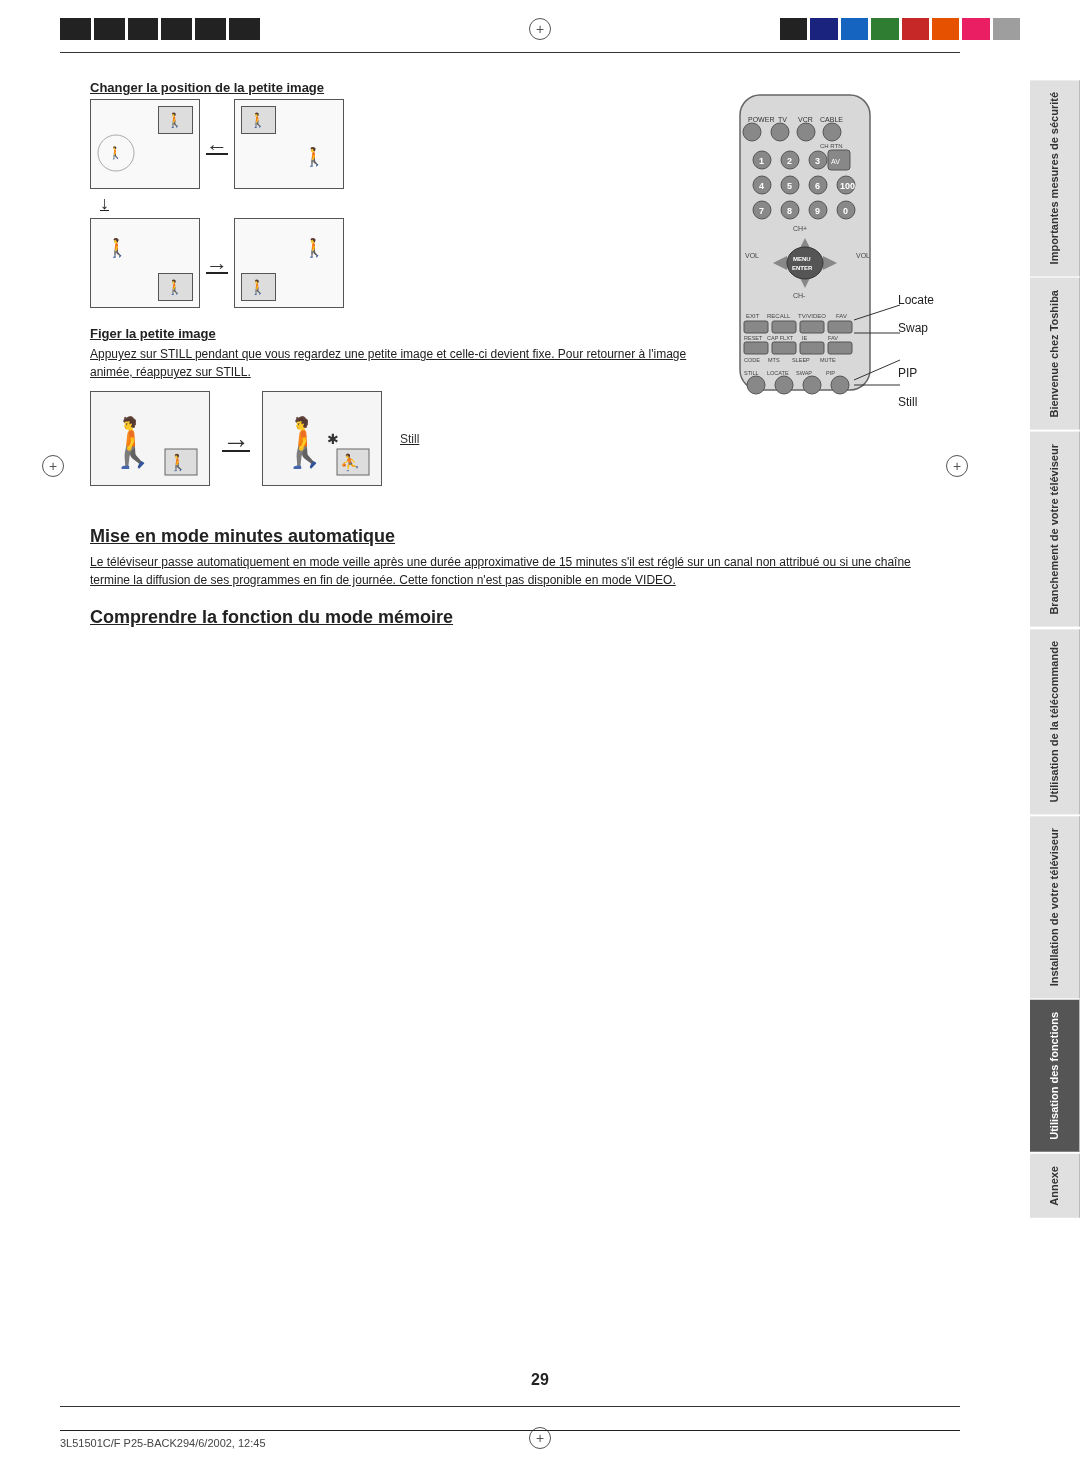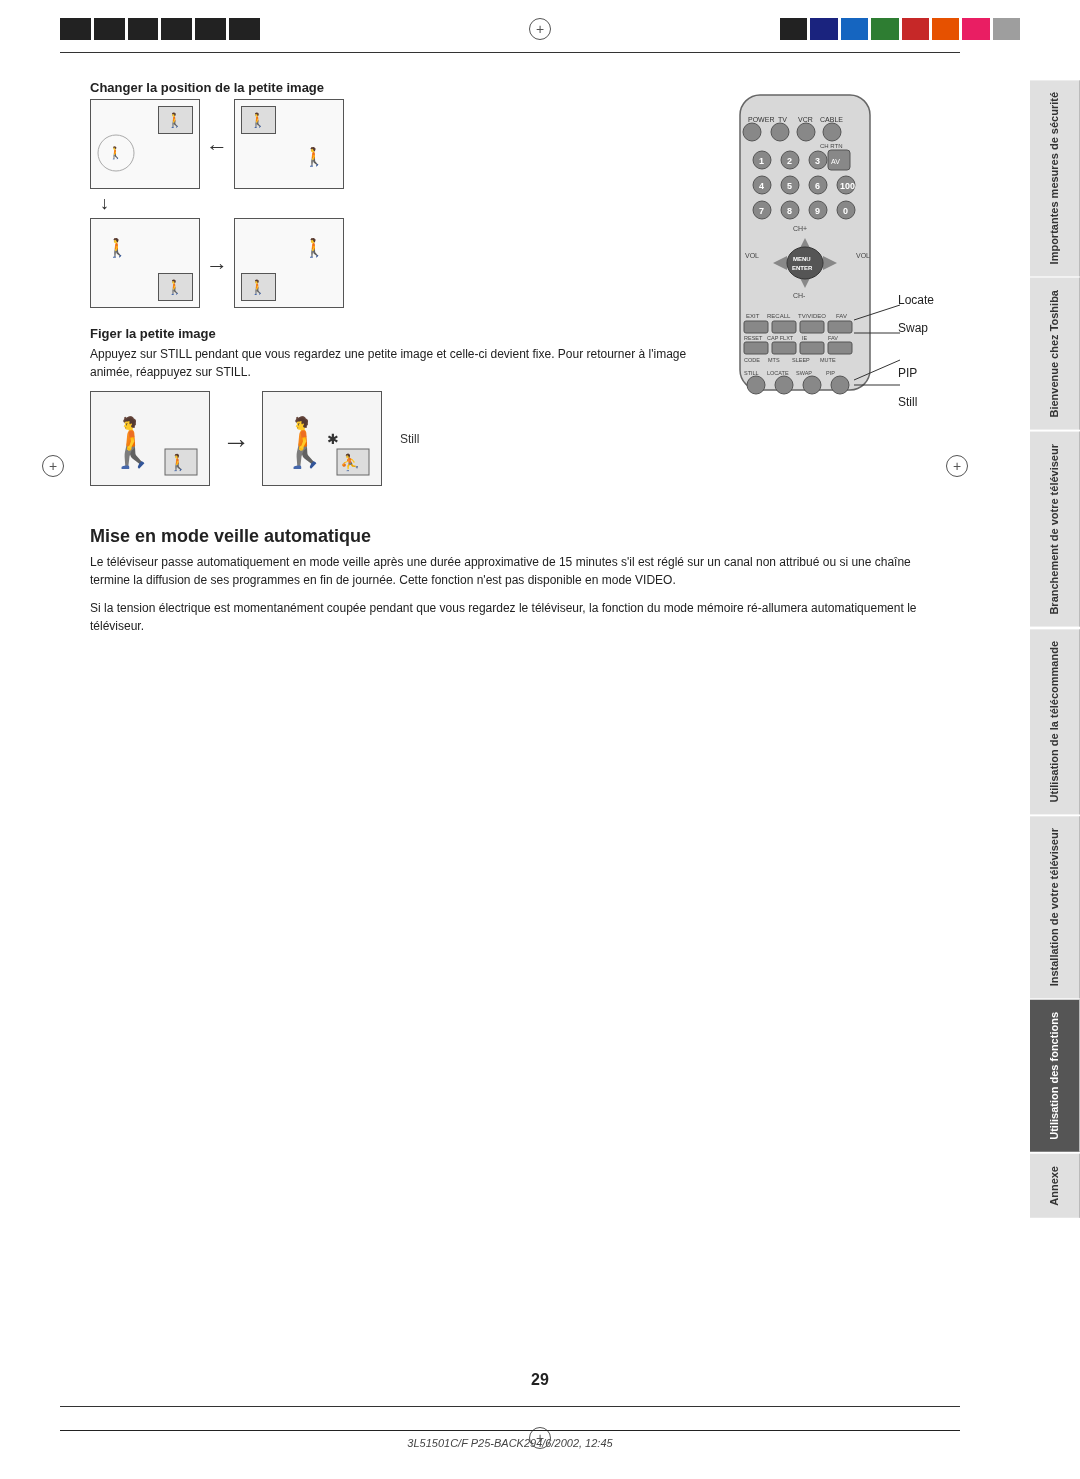--- a/index.html
+++ b/index.html
@@ -92,20 +92,21 @@
     .right-tab.tab7 { background: #e0e0e0; }
 
     
     .main-content {
       position: absolute;
       top: 60px;
       left: 60px;
       right: 120px;
       bottom: 80px;
       padding: 20px 30px;
+      text-decoration: underline;
     }
 
     
     .section-title-bold {
       font-size: 13px;
       font-weight: bold;
       margin-bottom: 4px;
     }
     .section-text {
       font-size: 12px;
@@ -246,24 +247,23 @@
 
     
     .footer {
       position: absolute;
       bottom: 30px;
       left: 60px;
       right: 120px;
       border-top: 1.5px solid #222;
       padding-top: 6px;
       display: flex;
-      justify-content: center;
+      justify-content: flex-start;
       font-size: 11px;
       color: #444;
-      font-style: italic;
     }
 
     
     .top-line {
       position: absolute;
       top: 52px;
       left: 60px;
       right: 120px;
       height: 1px;
       background: #333;
@@ -543,26 +543,26 @@
           <span>PIP</span>
         </div>
         <div class="pointer-line">
           <span>Still</span>
         </div>
       </div>
     </div>
   </div>
 
   <div style="margin-top:20px;">
-    <div class="section-h2">Mise en mode veille automatique</div>
+    <div class="section-h2">Mise en mode minutes automatique</div>
     <div class="section-text">Le téléviseur passe automatiquement en mode veille après une durée approximative de 15 minutes s'il est réglé sur un canal non attribué ou si une chaîne termine la diffusion de ses programmes en fin de journée. Cette fonction n'est pas disponible en mode VIDEO.</div>
   </div>
 
   <div style="margin-top:10px;">
-    <div class="section-text">Si la tension électrique est momentanément coupée pendant que vous regardez le téléviseur, la fonction du mode mémoire ré-allumera automatiquement le téléviseur.</div>
+    <div class="section-h2-comprendre">Comprendre la fonction du mode mémoire</div>
   </div>
 
 </div>
 
 <div class="bottom-line"></div>
 
 <div class="page-number">29</div>
 
 <div class="footer">
   <span>3L51501C/F P25-BACK</span>

